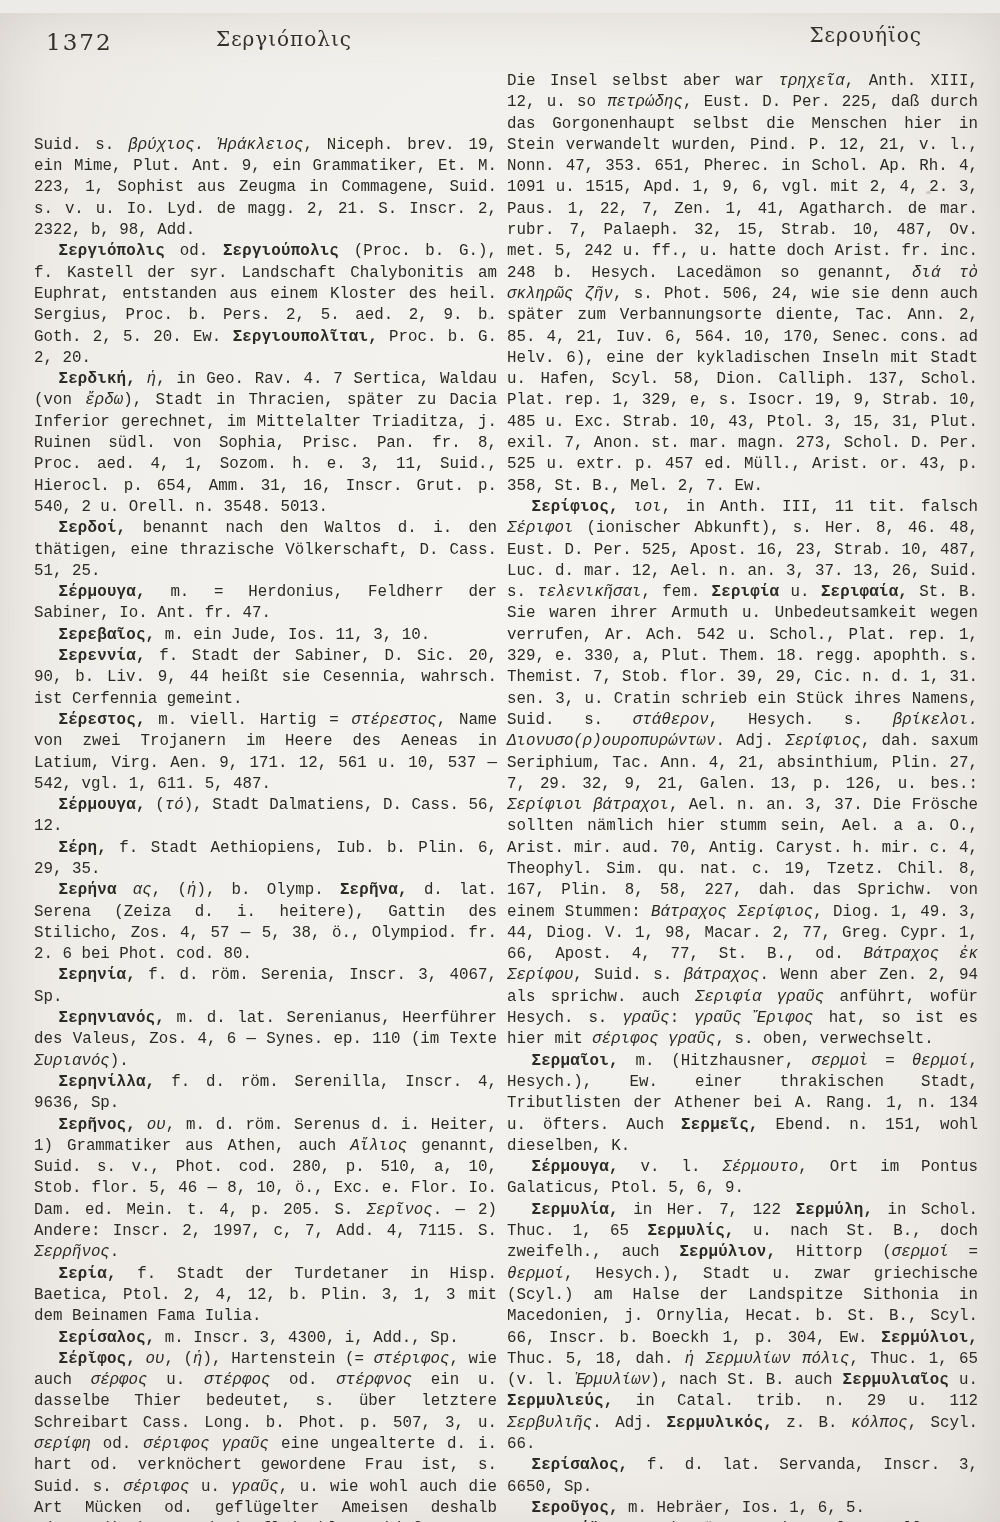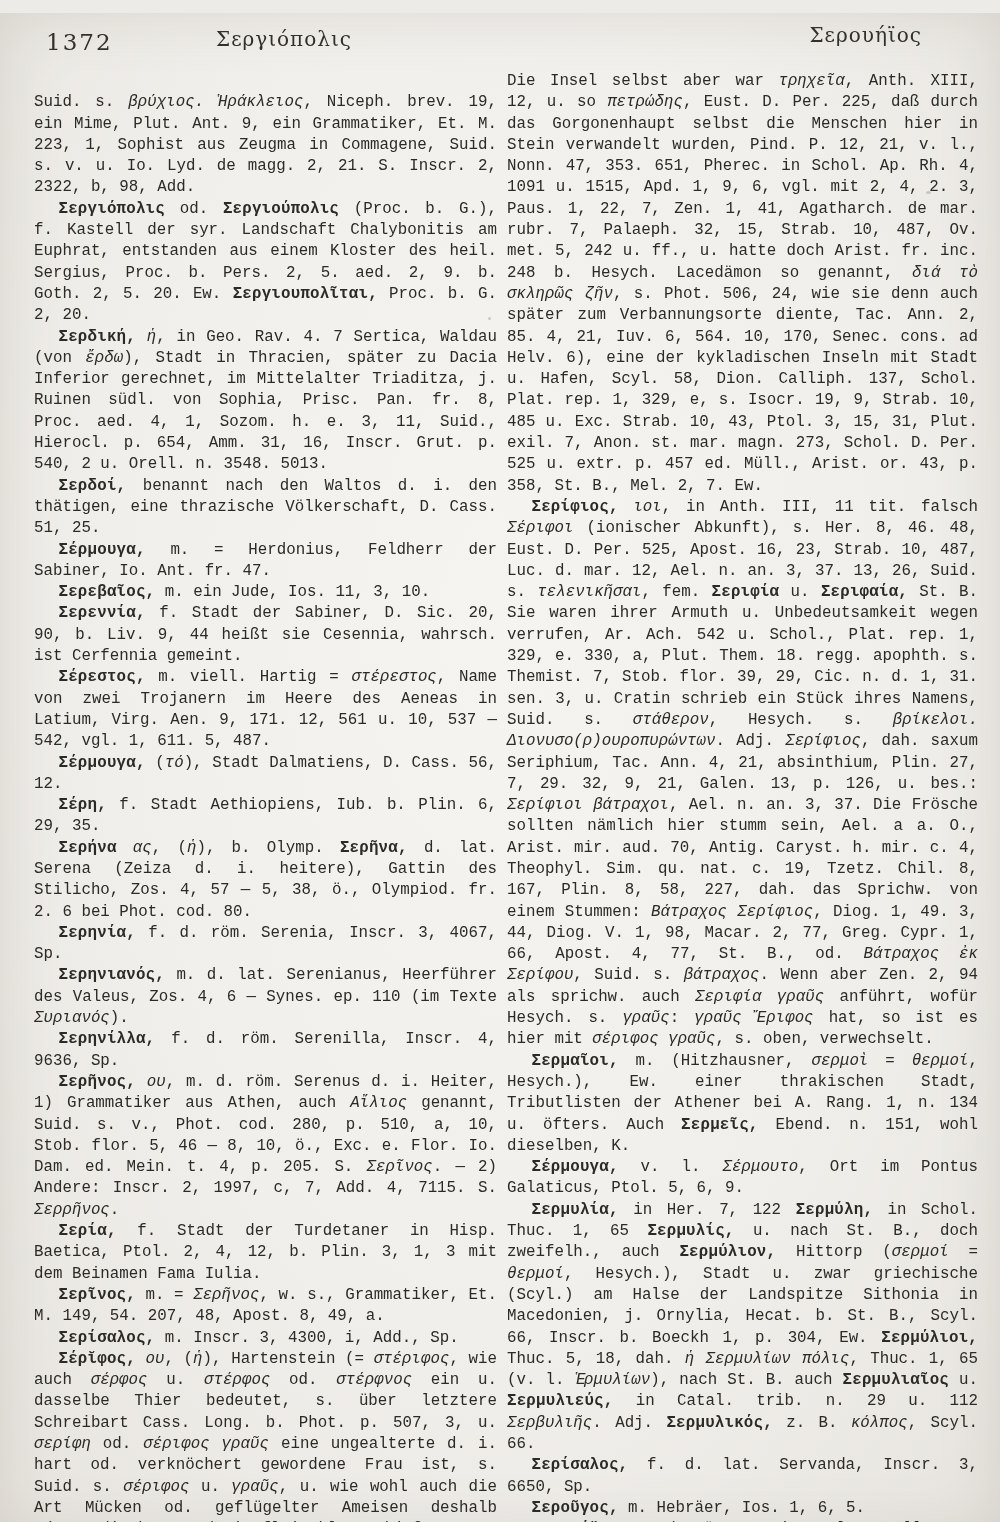--- a/index.html
+++ b/index.html
@@ -93,21 +93,20 @@
         <p class="entry"><b>Σερεννία,</b> f. Stadt der Sabiner, D. Sic. 20, 90, b. Liv. 9, 44 heißt sie Cesennia, wahrsch. ist Cerfennia gemeint.</p>
         <p class="entry"><b>Σέρεστος,</b> m. viell. Hartig = <i>στέρεστος</i>, Name von zwei Trojanern im Heere des Aeneas in Latium, Virg. Aen. 9, 171. 12, 561 u. 10, 537 — 542, vgl. 1, 611. 5, 487.</p>
         <p class="entry"><b>Σέρμουγα,</b> (<i>τό</i>), Stadt Dalmatiens, D. Cass. 56, 12.</p>
         <p class="entry"><b>Σέρη,</b> f. Stadt Aethiopiens, Iub. b. Plin. 6, 29, 35.</p>
         <p class="entry"><b>Σερήνα</b> <i>ας</i>, (<i>ἡ</i>), b. Olymp. <b>Σερῆνα,</b> d. lat. Serena (Zeiza d. i. heitere), Gattin des Stilicho, Zos. 4, 57 — 5, 38, ö., Olympiod. fr. 2. 6 bei Phot. cod. 80.</p>
         <p class="entry"><b>Σερηνία,</b> f. d. röm. Serenia, Inscr. 3, 4067, Sp.</p>
         <p class="entry"><b>Σερηνιανός,</b> m. d. lat. Serenianus, Heerführer des Valeus, Zos. 4, 6 — Synes. ep. 110 (im Texte <i>Συριανός</i>).</p>
         <p class="entry"><b>Σερηνίλλα,</b> f. d. röm. Serenilla, Inscr. 4, 9636, Sp.</p>
         <p class="entry"><b>Σερῆνος,</b> <i>ου</i>, m. d. röm. Serenus d. i. Heiter, 1) Grammatiker aus Athen, auch <i>Αἴλιος</i> genannt, Suid. s. v., Phot. cod. 280, p. 510, a, 10, Stob. flor. 5, 46 — 8, 10, ö., Exc. e. Flor. Io. Dam. ed. Mein. t. 4, p. 205. S. <i>Σερῖνος</i>. — 2) Andere: Inscr. 2, 1997, c, 7, Add. 4, 7115. S. <i>Σερρῆνος</i>.</p>
         <p class="entry"><b>Σερία,</b> f. Stadt der Turdetaner in Hisp. Baetica, Ptol. 2, 4, 12, b. Plin. 3, 1, 3 mit dem Beinamen Fama Iulia.</p>
-        <p class="entry"><b>Σερῖνος,</b> m. = <i>Σερῆνος</i>, w. s., Grammatiker, Et. M. 149, 54. 207, 48, Apost. 8, 49, a.</p>
         <p class="entry"><b>Σερίσαλος,</b> m. Inscr. 3, 4300, i, Add., Sp.</p>
         <p class="entry"><b>Σέρῐφος,</b> <i>ου</i>, (<i>ἡ</i>), Hartenstein (= <i>στέριφος</i>, wie auch <i>σέρφος</i> u. <i>στέρφος</i> od. <i>στέρφνος</i> ein u. dasselbe Thier bedeutet, s. über letztere Schreibart Cass. Long. b. Phot. p. 507, 3, u. <i>σερίφη</i> od. <i>σέριφος γραῦς</i> eine ungealterte d. i. hart od. verknöchert gewordene Frau ist, s. Suid. s. <i>σέριφος</i> u. <i>γραῦς</i>, u. wie wohl auch die Art Mücken od. geflügelter Ameisen deshalb <i>σέρφοι</i> die harten d. i. fleischlosen hießen.</p>
       </div>
     <div class="col right">
         <p class="entry cont">Die Insel selbst aber war <i>τρηχεῖα</i>, Anth. XIII, 12, u. so <i>πετρώδης</i>, Eust. D. Per. 225, daß durch das Gorgonenhaupt selbst die Menschen hier in Stein verwandelt wurden, Pind. P. 12, 21, v. l., Nonn. 47, 353. 651, Pherec. in Schol. Ap. Rh. 4, 1091 u. 1515, Apd. 1, 9, 6, vgl. mit 2, 4, 2. 3, Paus. 1, 22, 7, Zen. 1, 41, Agatharch. de mar. rubr. 7, Palaeph. 32, 15, Strab. 10, 487, Ov. met. 5, 242 u. ff., u. hatte doch Arist. fr. inc. 248 b. Hesych. Lacedämon so genannt, <i>διά τὸ σκληρῶς ζῆν</i>, s. Phot. 506, 24, wie sie denn auch später zum Verbannungsorte diente, Tac. Ann. 2, 85. 4, 21, Iuv. 6, 564. 10, 170, Senec. cons. ad Helv. 6), eine der kykladischen Inseln mit Stadt u. Hafen, Scyl. 58, Dion. Calliph. 137, Schol. Plat. rep. 1, 329, e, s. Isocr. 19, 9, Strab. 10, 485 u. Exc. Strab. 10, 43, Ptol. 3, 15, 31, Plut. exil. 7, Anon. st. mar. magn. 273, Schol. D. Per. 525 u. extr. p. 457 ed. Müll., Arist. or. 43, p. 358, St. B., Mel. 2, 7. Ew.</p>
         <p class="entry"><b>Σερίφιος,</b> <i>ιοι</i>, in Anth. III, 11 tit. falsch <i>Σέριφοι</i> (ionischer Abkunft), s. Her. 8, 46. 48, Eust. D. Per. 525, Apost. 16, 23, Strab. 10, 487, Luc. d. mar. 12, Ael. n. an. 3, 37. 13, 26, Suid. s. <i>τελενικῆσαι</i>, fem. <b>Σεριφία</b> u. <b>Σεριφαία,</b> St. B. Sie waren ihrer Armuth u. Unbedeutsamkeit wegen verrufen, Ar. Ach. 542 u. Schol., Plat. rep. 1, 329, e. 330, a, Plut. Them. 18. regg. apophth. s. Themist. 7, Stob. flor. 39, 29, Cic. n. d. 1, 31. sen. 3, u. Cratin schrieb ein Stück ihres Namens, Suid. s. <i>στάθερον</i>, Hesych. s. <i>βρίκελοι. Διονυσο(ρ)ουροπυρώντων</i>. Adj. <i>Σερίφιος</i>, dah. saxum Seriphium, Tac. Ann. 4, 21, absinthium, Plin. 27, 7, 29. 32, 9, 21, Galen. 13, p. 126, u. bes.: <i>Σερίφιοι βάτραχοι</i>, Ael. n. an. 3, 37. Die Frösche sollten nämlich hier stumm sein, Ael. a a. O., Arist. mir. aud. 70, Antig. Caryst. h. mir. c. 4, Theophyl. Sim. qu. nat. c. 19, Tzetz. Chil. 8, 167, Plin. 8, 58, 227, dah. das Sprichw. von einem Stummen: <i>Βάτραχος Σερίφιος</i>, Diog. 1, 49. 3, 44, Diog. V. 1, 98, Macar. 2, 77, Greg. Cypr. 1, 66, Apost. 4, 77, St. B., od. <i>Βάτραχος ἐκ Σερίφου</i>, Suid. s. <i>βάτραχος</i>. Wenn aber Zen. 2, 94 als sprichw. auch <i>Σεριφία γραῦς</i> anführt, wofür Hesych. s. <i>γραῦς</i>: <i>γραῦς Ἔριφος</i> hat, so ist es hier mit <i>σέριφος γραῦς</i>, s. oben, verwechselt.</p>
         <p class="entry"><b>Σερμαῖοι,</b> m. (Hitzhausner, <i>σερμοὶ</i> = <i>θερμοί</i>, Hesych.), Ew. einer thrakischen Stadt, Tributlisten der Athener bei A. Rang. 1, n. 134 u. öfters. Auch <b>Σερμεῖς,</b> Ebend. n. 151, wohl dieselben, K.</p>
         <p class="entry"><b>Σέρμουγα,</b> v. l. <i>Σέρμουτο</i>, Ort im Pontus Galaticus, Ptol. 5, 6, 9.</p>
         <p class="entry"><b>Σερμυλία,</b> in Her. 7, 122 <b>Σερμύλη,</b> in Schol. Thuc. 1, 65 <b>Σερμυλίς,</b> u. nach St. B., doch zweifelh., auch <b>Σερμύλιον,</b> Hittorp (<i>σερμοί</i> = <i>θερμοί</i>, Hesych.), Stadt u. zwar griechische (Scyl.) am Halse der Landspitze Sithonia in Macedonien, j. Ornylia, Hecat. b. St. B., Scyl. 66, Inscr. b. Boeckh 1, p. 304, Ew. <b>Σερμύλιοι,</b> Thuc. 5, 18, dah. <i>ἡ Σερμυλίων πόλις</i>, Thuc. 1, 65 (v. l. <i>Ἑρμυλίων</i>), nach St. B. auch <b>Σερμυλιαῖος</b> u. <b>Σερμυλιεύς,</b> in Catal. trib. n. 29 u. 112 <i>Σερβυλιῆς</i>. Adj. <b>Σερμυλικός,</b> z. B. <i>κόλπος</i>, Scyl. 66.</p>
         <p class="entry"><b>Σερίσαλος,</b> f. d. lat. Servanda, Inscr. 3, 6650, Sp.</p>

